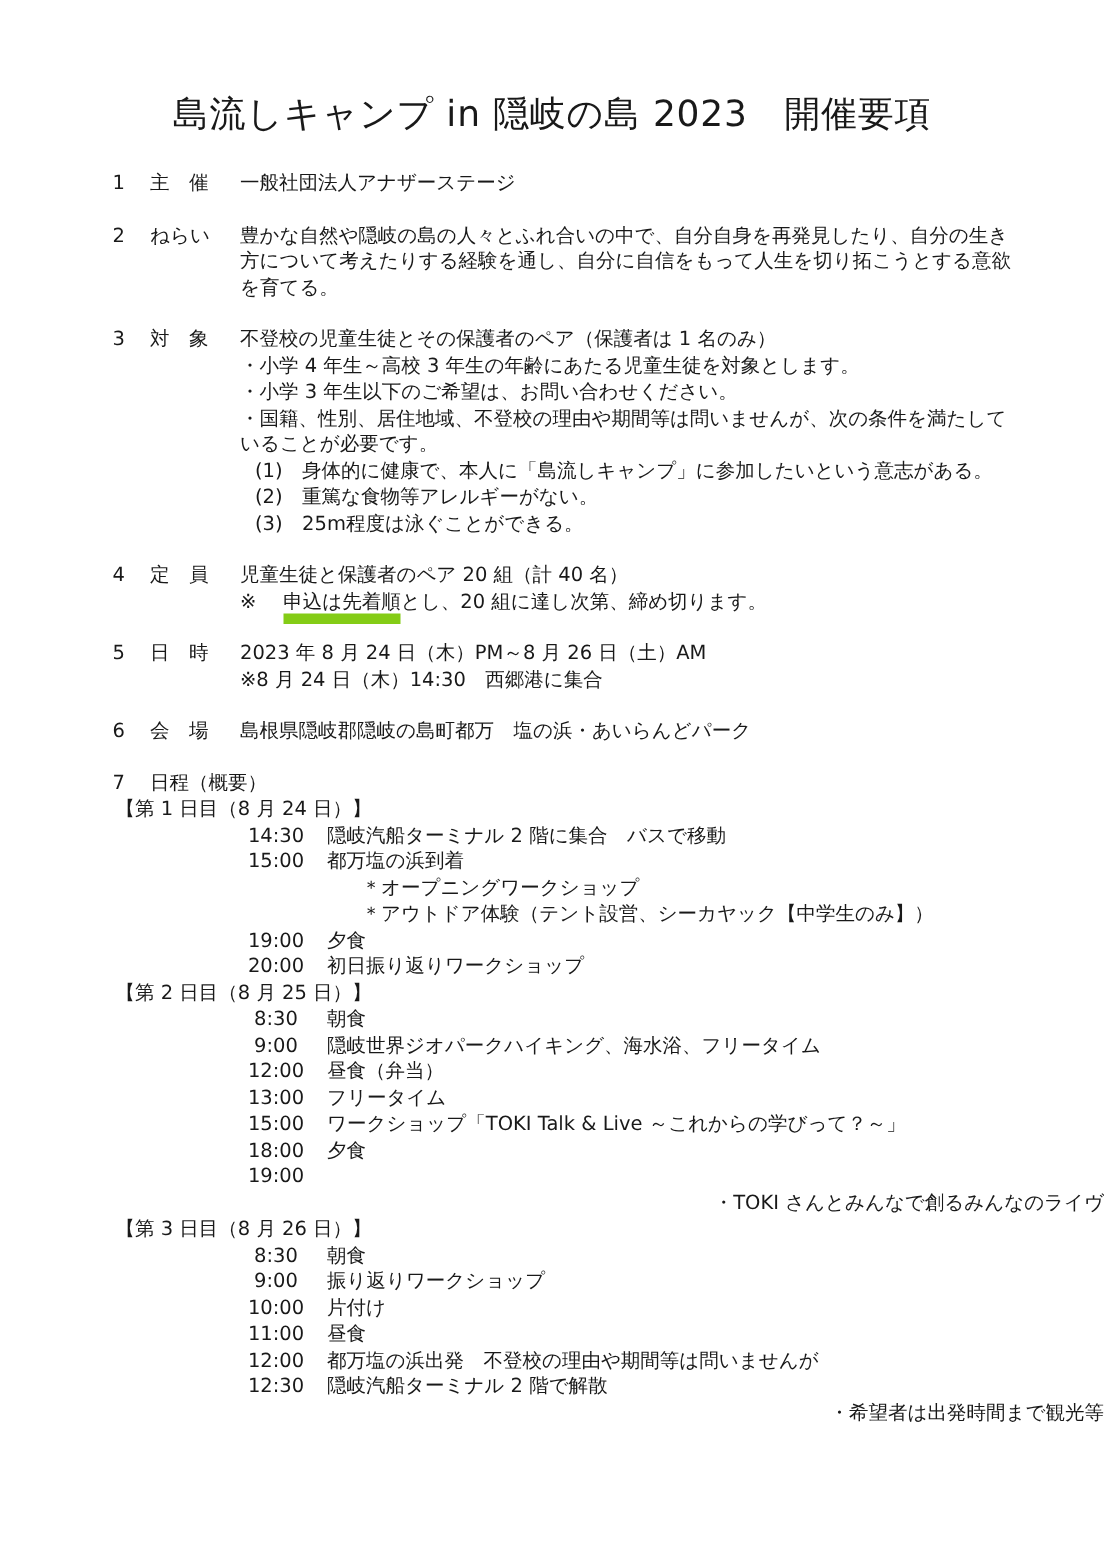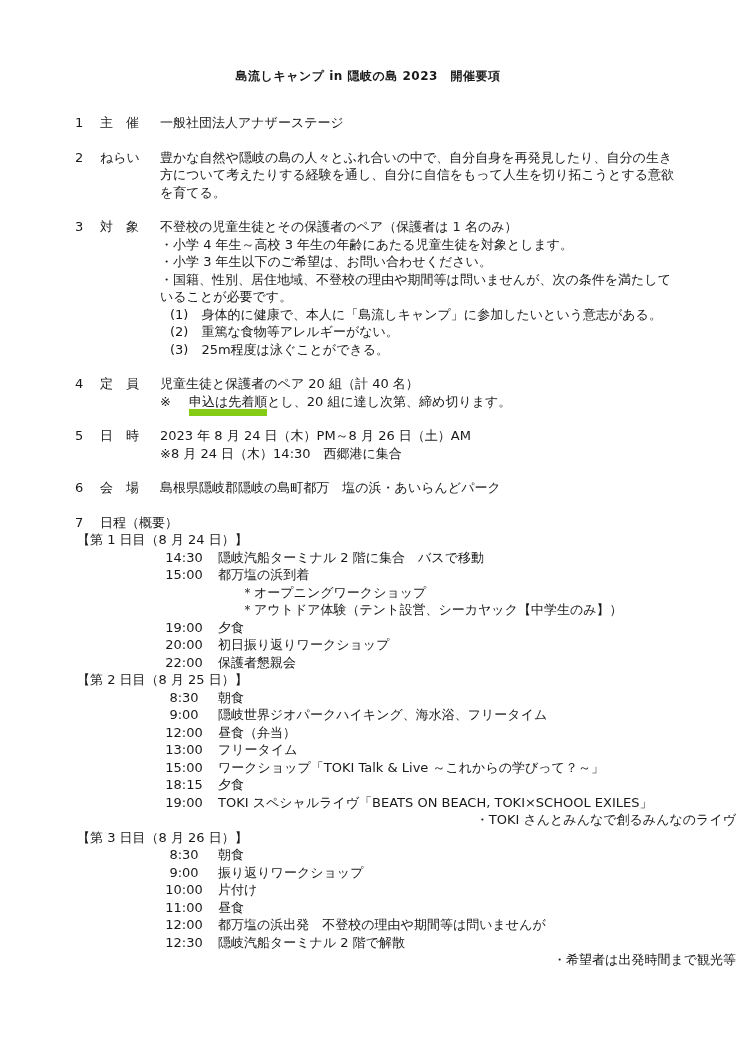--- a/index.html
+++ b/index.html
@@ -2,21 +2,21 @@
 <html><head>
 <meta charset="utf-8">
 <style>
   html,body{margin:0;padding:0;background:#fff;}
   .page{
     width:736px;height:1041px;background:#ffffff;overflow:hidden;
     font-family:"DejaVu Sans",sans-serif;font-size:13px;line-height:17.5px;
     color:#191919;box-sizing:border-box;padding-top:64px;
   }
   .doc-title{
-    text-align:center;font-weight:bold;font-size:12px;line-height:24px;
+    text-align:center;font-weight:normal;font-size:24px;line-height:24px;
     margin-bottom:26px;letter-spacing:0.5px;
   }
   .sect{display:flex;align-items:flex-start;margin-bottom:17px;}
   .sect.last{margin-bottom:0;}
   .snum{flex:none;margin-left:75px;width:25px;}
   .slabel{flex:none;width:60px;white-space:nowrap;}
   .sbody{flex:none;width:516px;}
   .cond{margin-left:10px;}
   .u{border-bottom:7px solid #84cc16;margin-left:18px;}
   .sched{}
@@ -104,24 +104,20 @@
     <div class="ssub star">＊オープニングワークショップ</div>
     <div class="ssub star">＊アウトドア体験（テント設営、シーカヤック【中学生のみ】）</div>
     <div class="srow">
       <span class="stime">19:00</span>
       <span class="stext">夕食</span>
     </div>
     <div class="srow">
       <span class="stime">20:00</span>
       <span class="stext">初日振り返りワークショップ</span>
     </div>
-    <div class="srow">
-      <span class="stime">22:00</span>
-      <span class="stext">保護者懇親会</span>
-    </div>
 
     <div class="day-header">【第 2 日目（8 月 25 日）】</div>
     <div class="srow">
       <span class="stime">8:30</span>
       <span class="stext">朝食</span>
     </div>
     <div class="srow">
       <span class="stime">9:00</span>
       <span class="stext">隠岐世界ジオパークハイキング、海水浴、フリータイム</span>
     </div>
@@ -131,26 +127,25 @@
     </div>
     <div class="srow">
       <span class="stime">13:00</span>
       <span class="stext">フリータイム</span>
     </div>
     <div class="srow">
       <span class="stime">15:00</span>
       <span class="stext">ワークショップ「TOKI Talk &amp; Live ～これからの学びって？～」</span>
     </div>
     <div class="srow">
-      <span class="stime">18:15</span>
+      <span class="stime">18:00</span>
       <span class="stext">夕食</span>
     </div>
     <div class="srow">
       <span class="stime">19:00</span>
-      <span class="stext">TOKI スペシャルライヴ「BEATS ON BEACH, TOKI×SCHOOL EXILES」</span>
     </div>
     <div class="ssub dot">・TOKI さんとみんなで創るみんなのライヴ</div>
 
     <div class="day-header">【第 3 日目（8 月 26 日）】</div>
     <div class="srow">
       <span class="stime">8:30</span>
       <span class="stext">朝食</span>
     </div>
     <div class="srow">
       <span class="stime">9:00</span>

